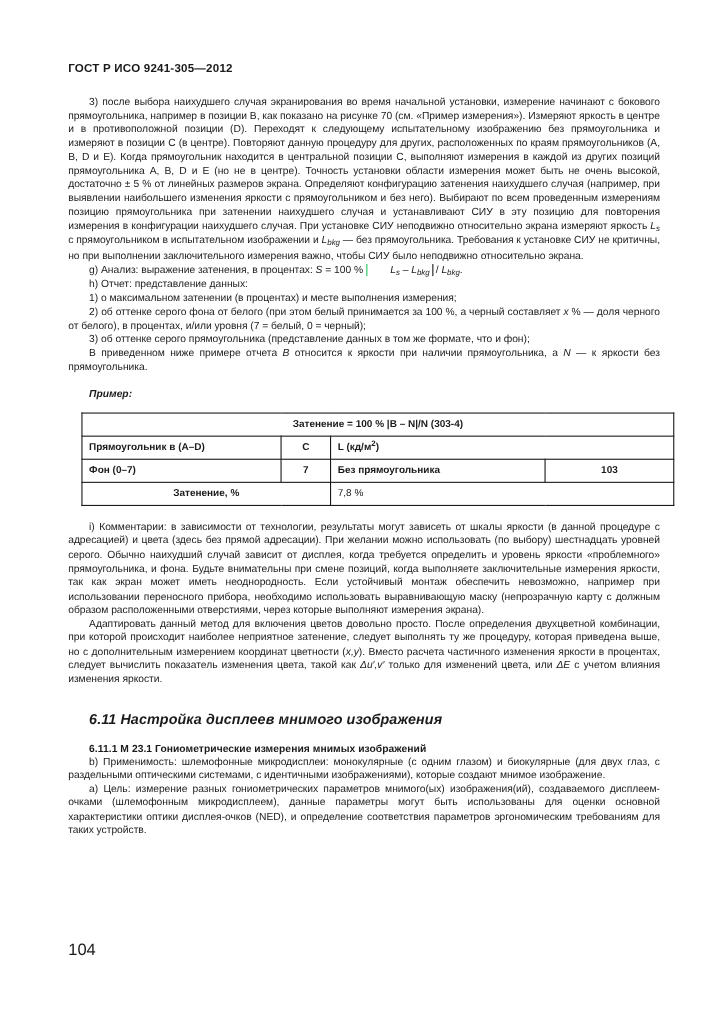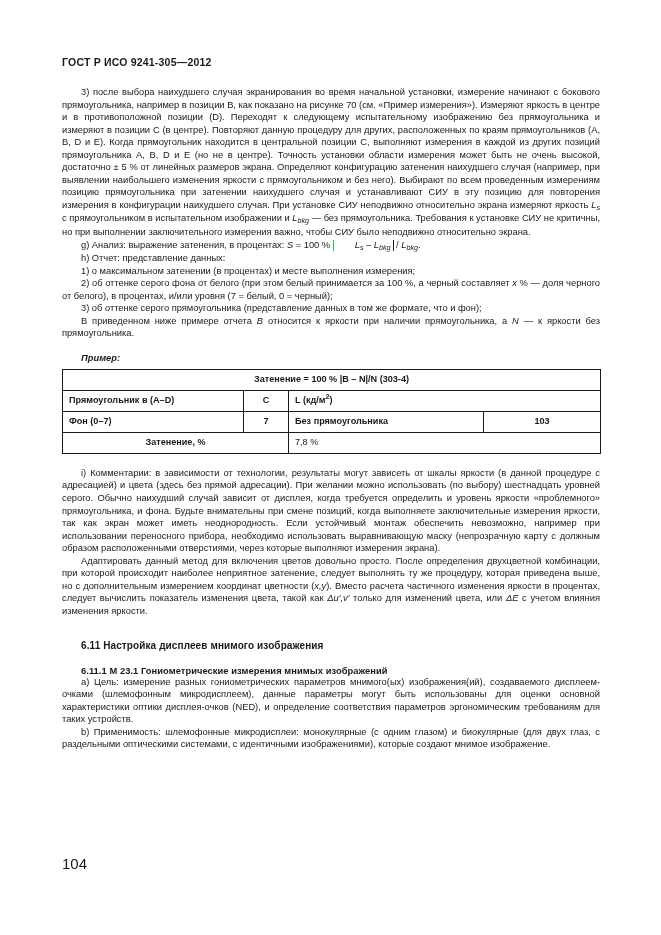--- a/index.html
+++ b/index.html
@@ -84,42 +84,43 @@
     font-style: italic;
     font-weight: bold;
     padding-left: 19px;
   }
 
   table.data {
     border-collapse: collapse;
     width: 538px;
     table-layout: fixed;
     font-size: 9.1px;
-    margin: 0;
+    margin: 12px;
   }
   table.data td {
     border: 1px solid #1a1a1a;
     padding: 3px 6px 4px 6px;
     height: 13px;
     vertical-align: middle;
   }
   td.b { font-weight: bold; }
   td.c { text-align: center; }
   td.l { text-align: left; }
 
   .post-table {
     margin-top: 13px;
   }
 
   h3.sec {
-    font-size: 10px;
+    font-size: 13px;
     font-weight: bold;
     margin: 22px 0 0 0;
     padding-left: 19px;
     letter-spacing: 0.1px;
+    font-style: italic;
   }
   h4.subsec {
     font-size: 9.35px;
     font-weight: bold;
     margin: 15px 0 0 0;
     padding-left: 19px;
     letter-spacing: 0.05px;
   }
   .pagenum {
     position: absolute;
@@ -186,21 +187,21 @@
     <div class="post-table">
       <p class="body ind">i) Комментарии: в зависимости от технологии, результаты могут зависеть от шкалы яркости (в данной процедуре с адресацией) и цвета (здесь без прямой адресации). При желании можно использовать (по выбору) шестнадцать уровней серого. Обычно наихудший случай зависит от дисплея, когда требуется определить и уровень яркости «проблемного» прямоугольника, и фона. Будьте внимательны при смене позиций, когда выполняете заключительные измерения яркости, так как экран может иметь неоднородность. Если устойчивый монтаж обеспечить невозможно, например при использовании переносного прибора, необходимо использовать выравнивающую маску (непрозрачную карту с должным образом расположенными отверстиями, через которые выполняют измерения экрана).</p>
 
       <p class="body ind"><span>Адаптировать данный метод для включения цветов довольно просто. После определения двухцветной комбинации, при которой происходит наиболее неприятное затенение, следует выполнять ту же процедуру, которая приведена выше, но с дополнительным измерением координат цветности (</span><i class="it">x,y</i><span>). Вместо расчета частичного изменения яркости в процентах, следует вычислить показатель изменения цвета, такой как </span><i class="it">Δu′,v′</i><span> только для изменений цвета, или </span><i class="it">ΔE</i><span> с учетом влияния изменения яркости.</span></p>
     </div>
 
     <h3 class="sec">6.11  Настройка дисплеев мнимого изображения</h3>
 
     <h4 class="subsec">6.11.1 M 23.1 Гониометрические измерения мнимых изображений</h4>
 
+    <p class="body ind">b) Применимость: шлемофонные микродисплеи: монокулярные (с одним глазом) и биокулярные (для двух глаз, с раздельными оптическими системами, с идентичными изображениями), которые создают мнимое изображение.</p>
+
     <p class="body ind">a) Цель: измерение разных гониометрических параметров мнимого(ых) изображения(ий), создаваемого дисплеем-очками (шлемофонным микродисплеем), данные параметры могут быть использованы для оценки основной характеристики оптики дисплея-очков (NED), и определение соответствия параметров эргономическим требованиям для таких устройств.</p>
 
-    <p class="body ind">b) Применимость: шлемофонные микродисплеи: монокулярные (с одним глазом) и биокулярные (для двух глаз, с раздельными оптическими системами, с идентичными изображениями), которые создают мнимое изображение.</p>
-
   </div>
 
   <div class="pagenum">104</div>
 
 </div>
 
 </body></html>

